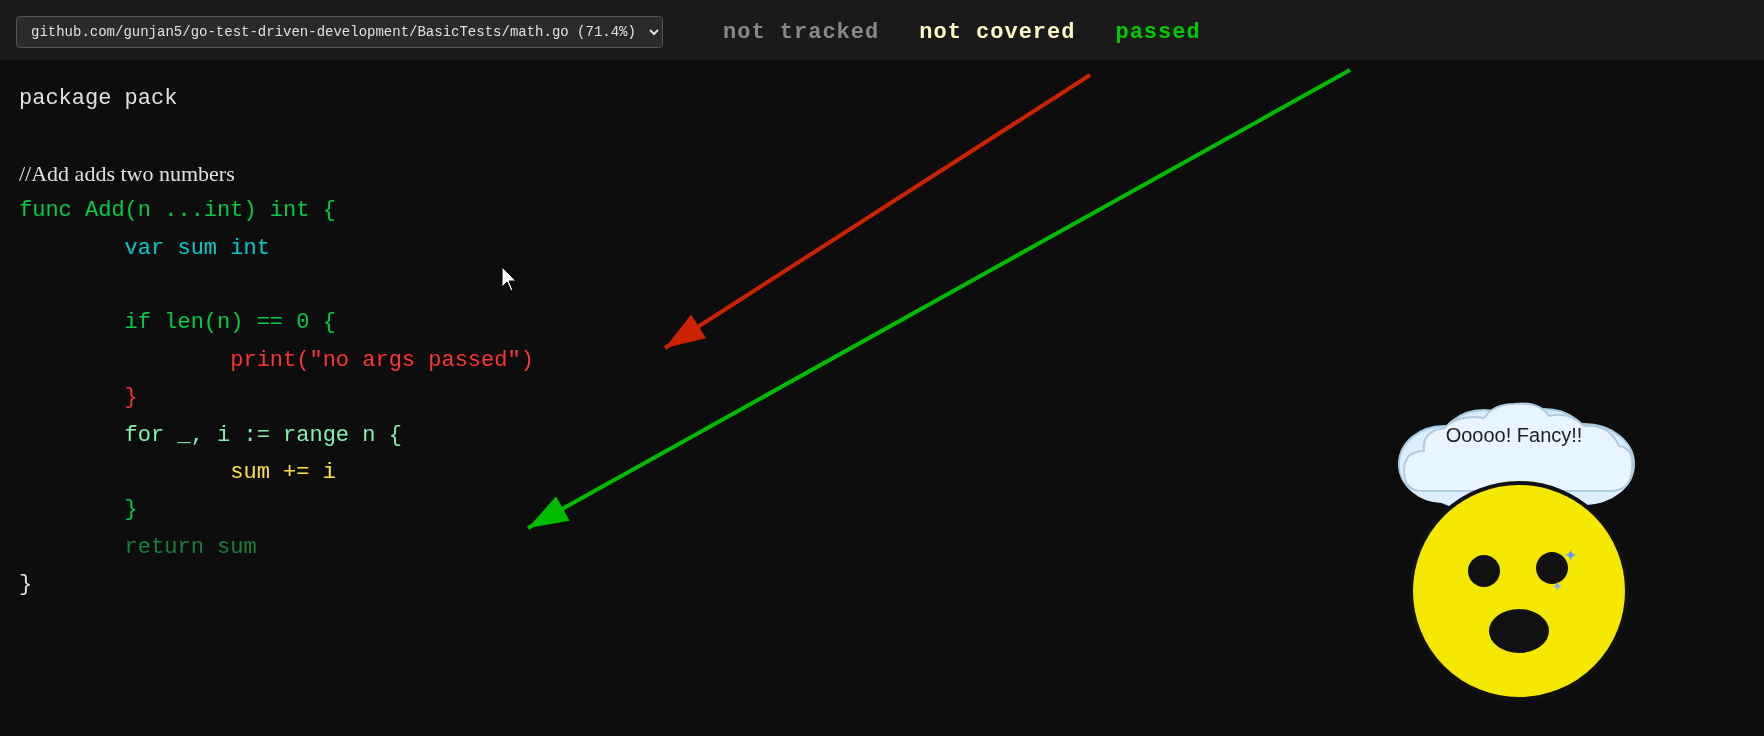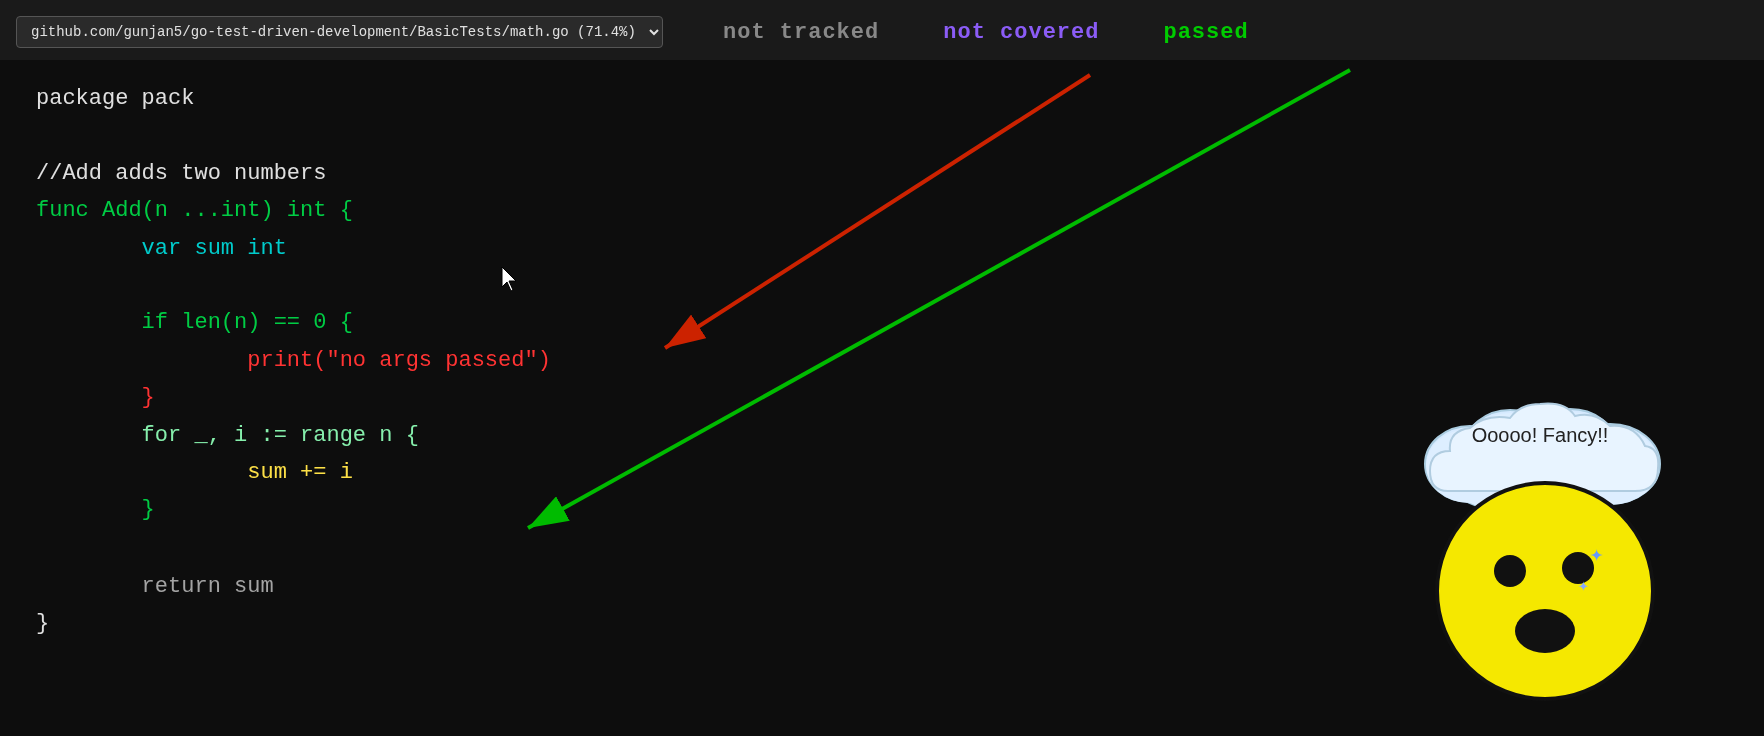--- a/index.html
+++ b/index.html
@@ -30,43 +30,43 @@
       font-family: 'Courier New', Courier, monospace;
       font-size: 14px;
       padding: 6px 10px;
       border-radius: 4px;
       min-width: 520px;
     }
 
     .legend {
       display: flex;
       align-items: flex-end;
-      gap: 64px;
+      gap: 40px;
       margin-left: 20px;
     }
 
     .legend-item {
       font-size: 22px;
       font-weight: bold;
       font-family: 'Courier New', Courier, monospace;
       letter-spacing: 1px;
     }
 
     .not-tracked { color: #888888; }
-    .not-covered { color: #8b5cf6; }
+    .not-covered { color: #fef9c3; }
     .covered { color: #00cc00; }
 
     
     #code-area {
       position: absolute;
       top: 60px;
       left: 0;
       right: 0;
       bottom: 0;
-      padding: 20px 36px;
+      padding: 20px 19px;
       background: #0d0d0d;
     }
 
     .code-line {
       font-size: 22px;
       line-height: 1.7;
       white-space: pre;
       font-family: 'Courier New', Courier, monospace;
     }
 
@@ -76,21 +76,21 @@
       top: 60px;
       left: 0;
       width: 1764px;
       height: 676px;
       pointer-events: none;
     }
 
     
     #emoji-container {
       position: absolute;
-      right: 84px;
+      right: 110px;
       bottom: 30px;
       width: 280px;
       height: 310px;
     }
 
     
     .cloud-bubble {
       position: absolute;
       top: 0;
       right: 10px;
@@ -146,31 +146,31 @@
     <span class="legend-item not-tracked">not tracked</span>
     <span class="legend-item not-covered">not covered</span>
     <span class="legend-item covered">passed</span>
   </div>
 </div>
 
 <div id="code-area">
 
 <div class="code-line" style="color: rgb(224, 224, 224);">package pack</div>
     <div class="code-line" style="color: rgb(224, 224, 224);">&nbsp;</div>
-    <div class="code-line" style="color: rgb(224, 224, 224);">//Add adds two numbers</div>
+    <div class="code-line" style="color: rgb(224, 224, 224); font-family: Liberation Serif, serif;">//Add adds two numbers</div>
     <div class="code-line" style="color: rgb(0, 204, 68);">func Add(n ...int) int {</div>
     <div class="code-line" style="color: rgb(0, 204, 204);">        var sum int</div>
     <div class="code-line" style="color: rgb(224, 224, 224);">&nbsp;</div>
     <div class="code-line" style="color: rgb(0, 204, 68);">        if len(n) == 0 {</div>
     <div class="code-line" style="color: rgb(255, 51, 51);">                print("no args passed")</div>
     <div class="code-line" style="color: rgb(255, 51, 51);">        }</div>
     <div class="code-line" style="color: #86efac;">        for _, i := range n {</div>
     <div class="code-line" style="color: #fde047;">                sum += i</div>
     <div class="code-line" style="color: rgb(0, 204, 68);">        }</div>
-    <div class="code-line" style="color: #a3a3a3; margin-top: 39px;">        return sum</div>
+    <div class="code-line" style="color: #15803d;">        return sum</div>
     <div class="code-line" style="color: rgb(224, 224, 224);">}</div>
   </div>
 
 <svg id="overlay" xmlns="http://www.w3.org/2000/svg">
 
   <defs>
     <marker id="arrowhead-red" markerWidth="10" markerHeight="7" refX="10" refY="3.5" orient="auto">
       <polygon points="0 0, 10 3.5, 0 7" fill="#cc2200"></polygon>
     </marker>
     <marker id="arrowhead-green" markerWidth="10" markerHeight="7" refX="10" refY="3.5" orient="auto">

